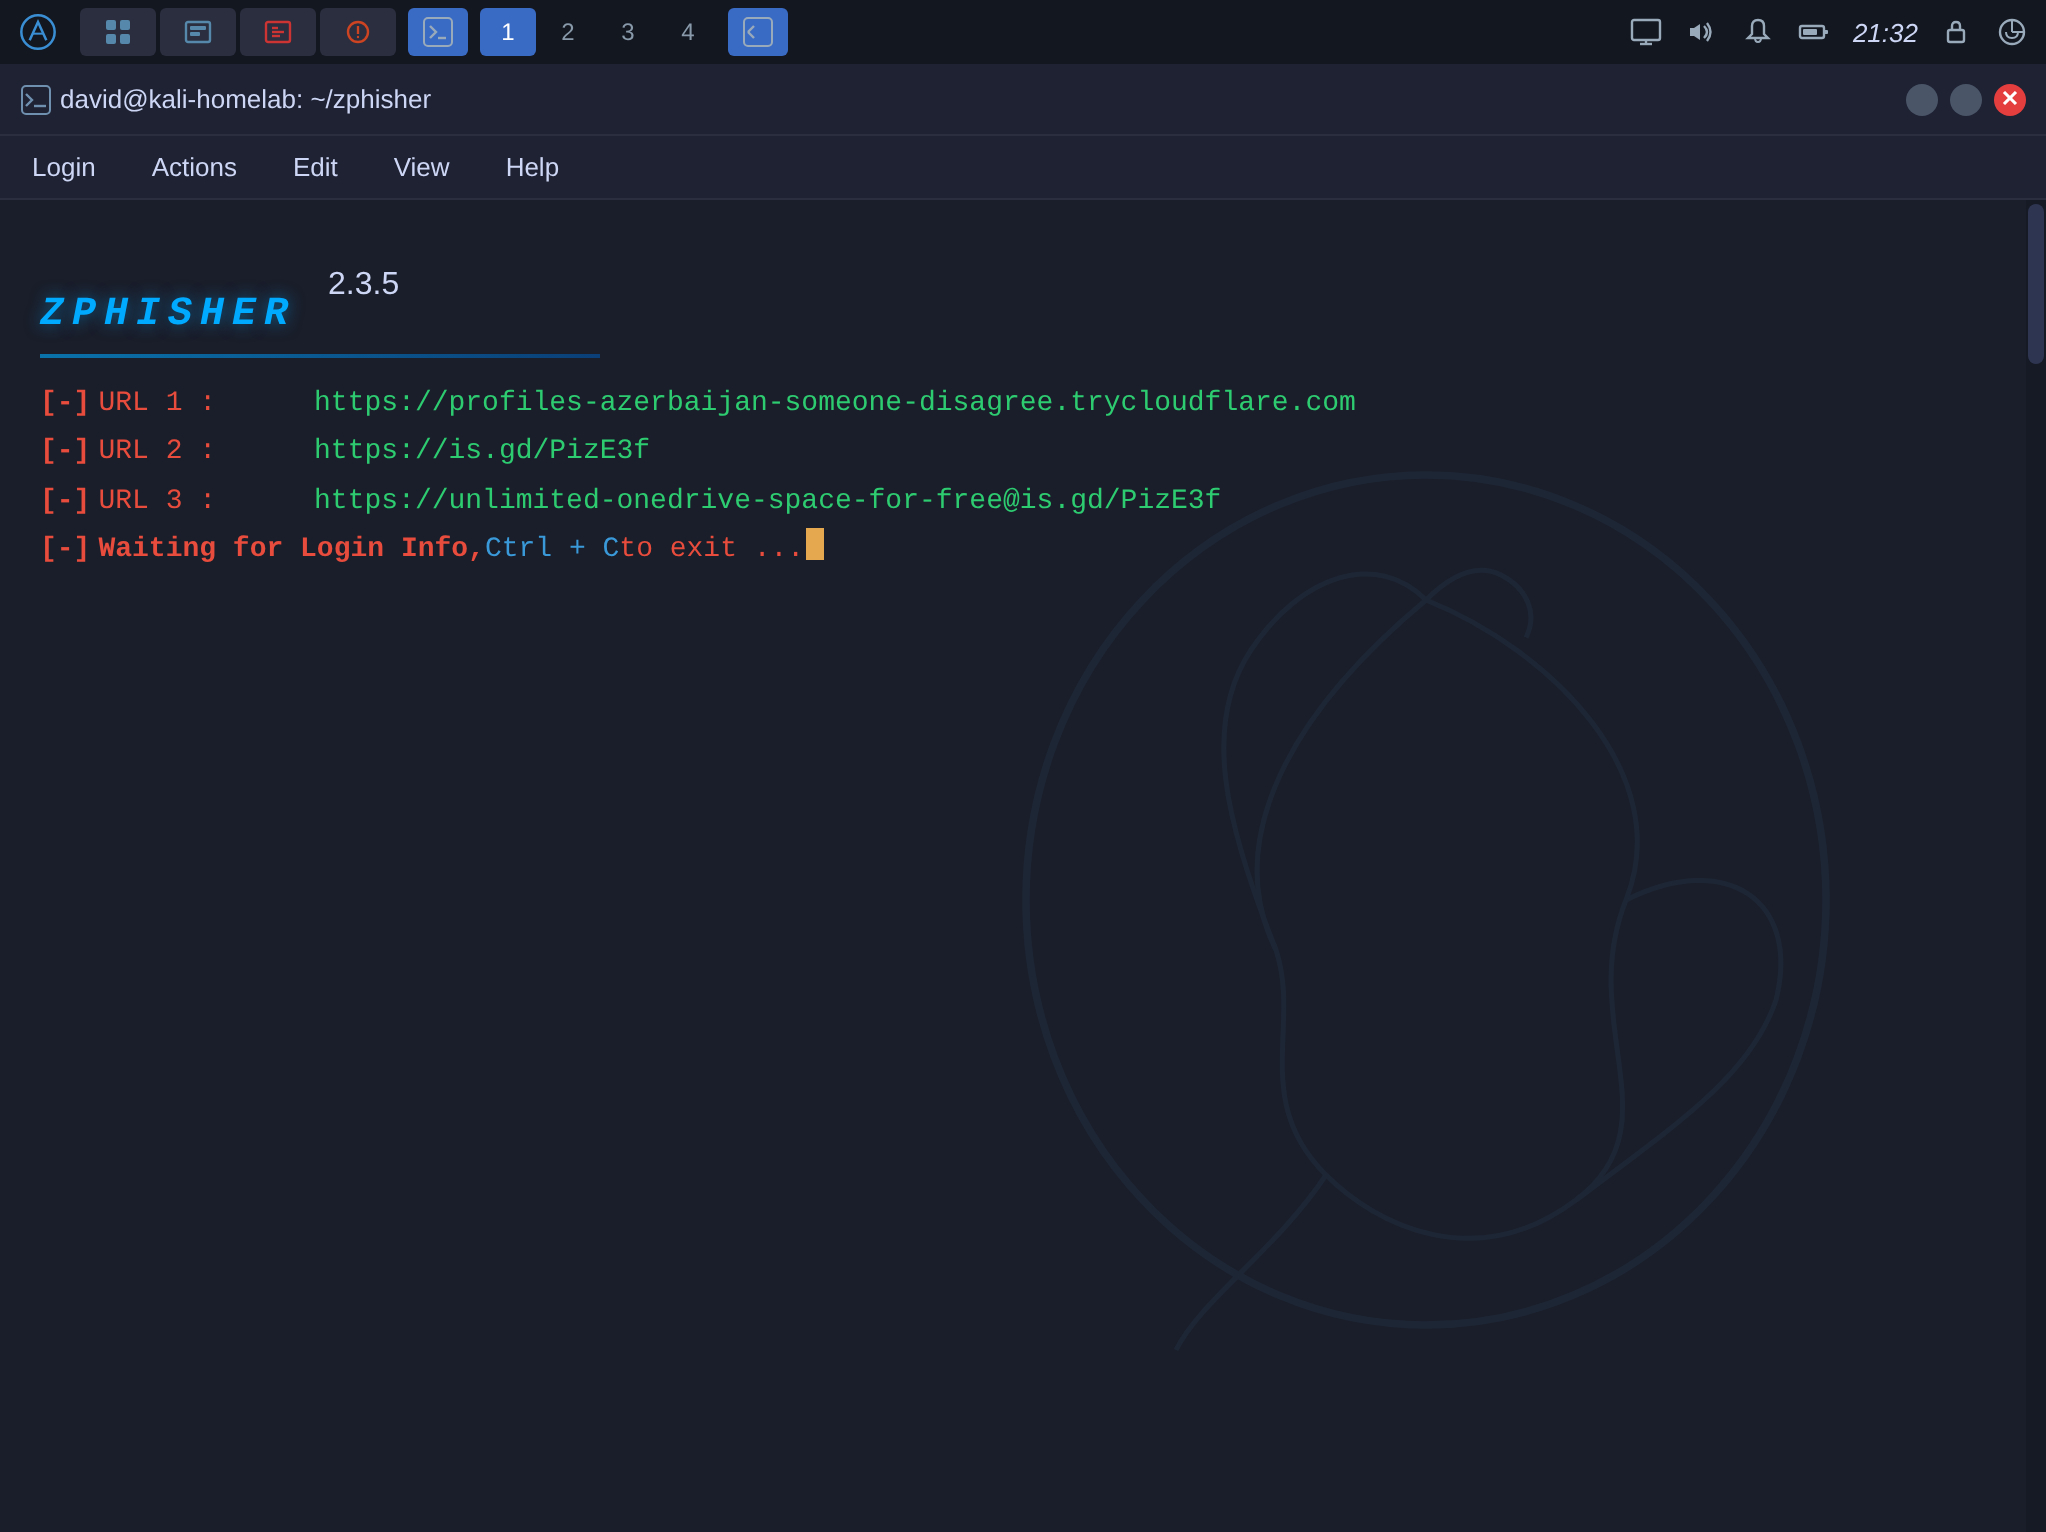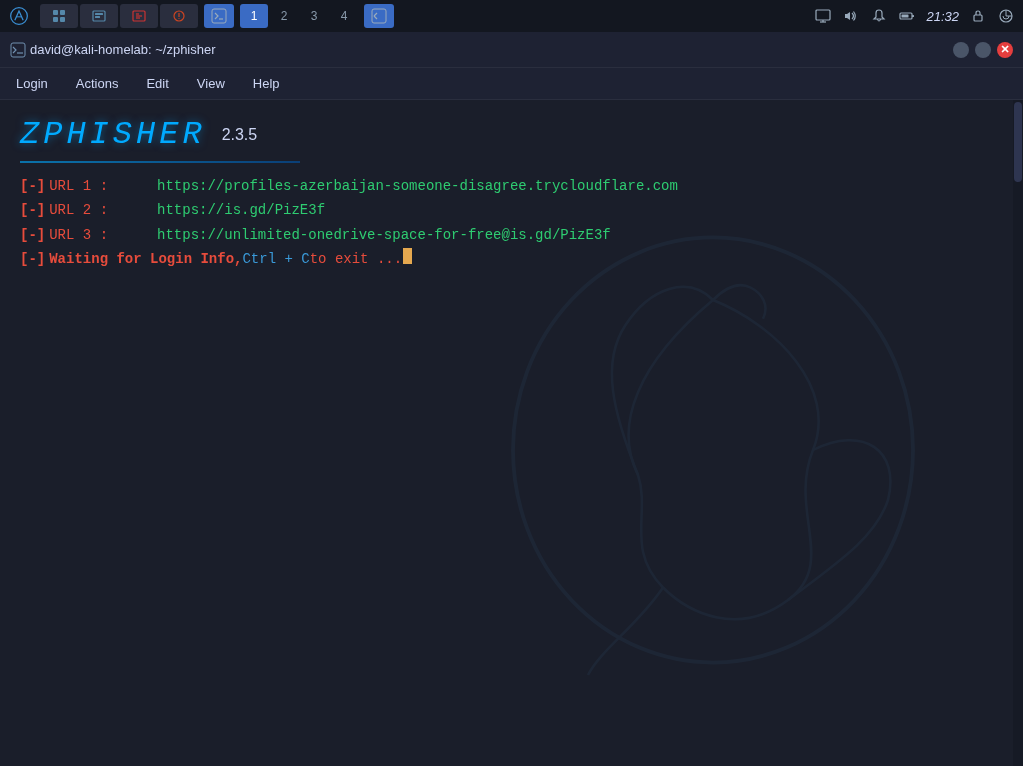--- a/index.html
+++ b/index.html
@@ -237,26 +237,27 @@
     
     .zphisher-logo {
       display: flex;
       align-items: center;
       gap: 16px;
       margin-bottom: 8px;
     }
 
     .logo-text {
       font-family: 'Courier New', monospace;
-      font-size: 32px;
-      font-weight: normal;
+      font-size: 20px;
+      font-weight: bold;
       color: #0af;
       letter-spacing: 4px;
       text-shadow: 0 0 8px rgba(0, 170, 255, 0.5);
       font-style: italic;
+      margin-top: 30px;
     }
 
     .logo-version {
       color: #cdd6f4;
       font-size: 16px;
       font-family: sans-serif;
     }
 
     .logo-underline {
       width: 280px;

